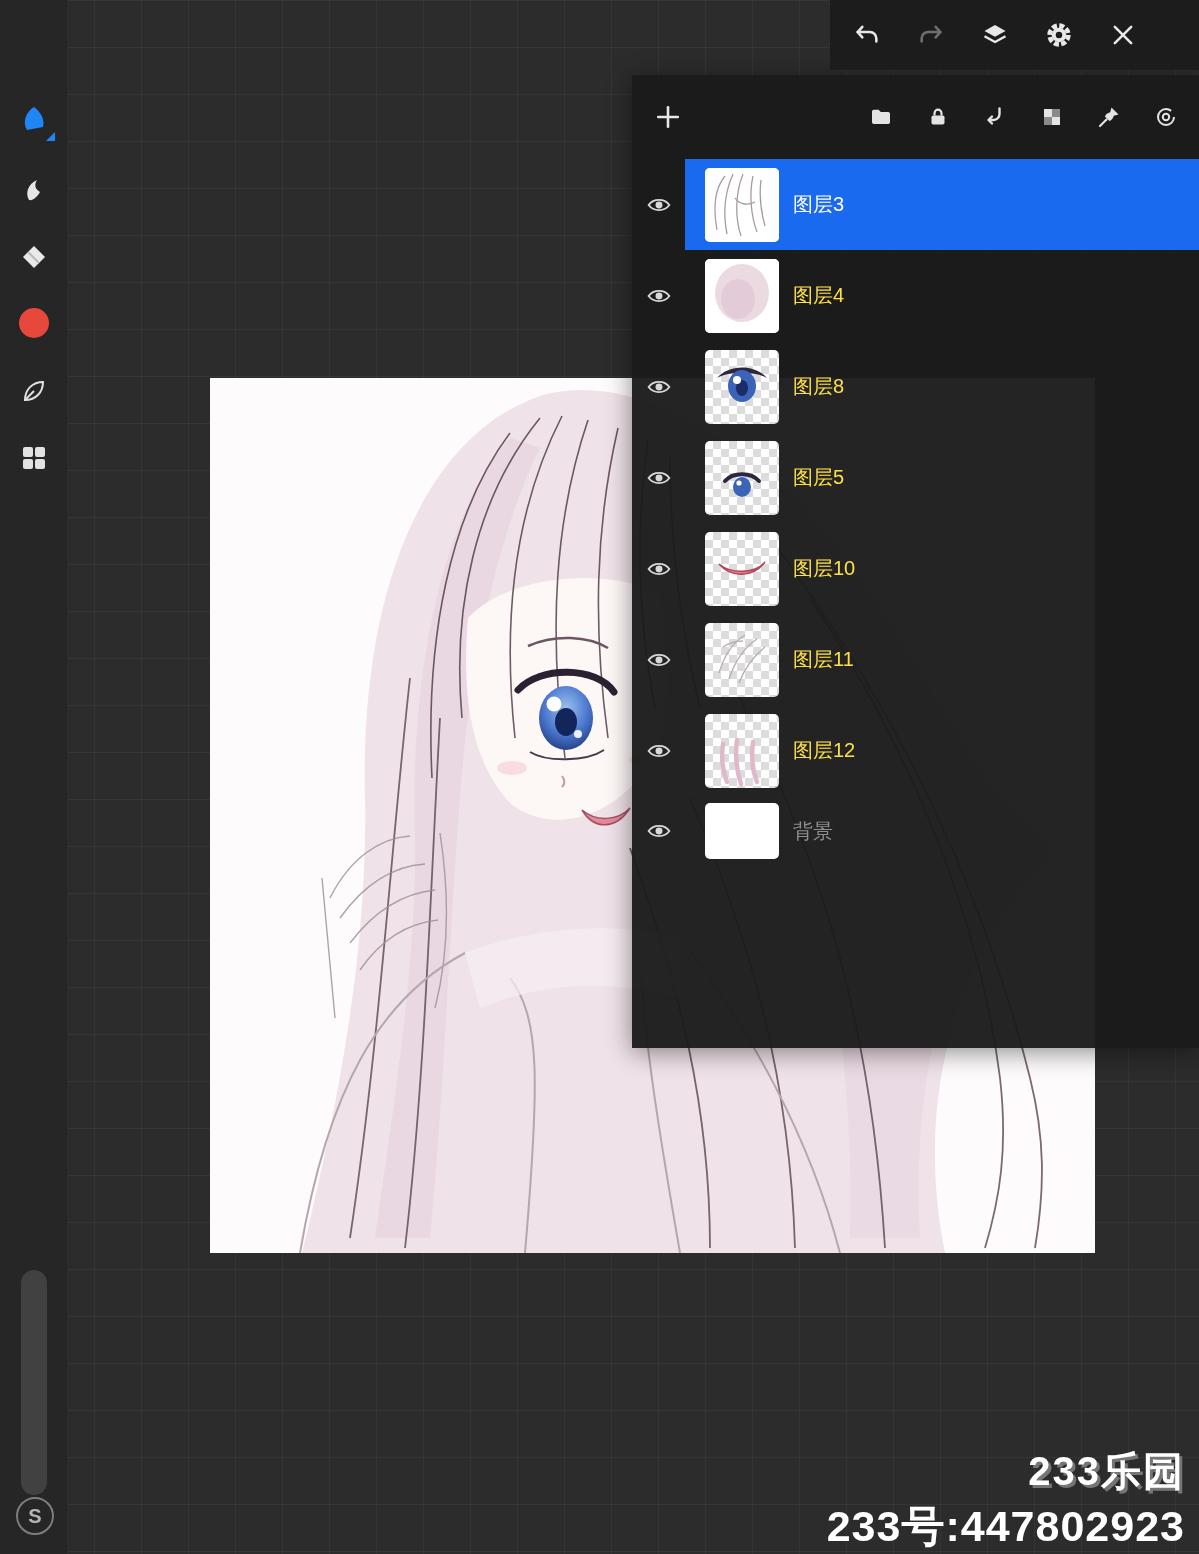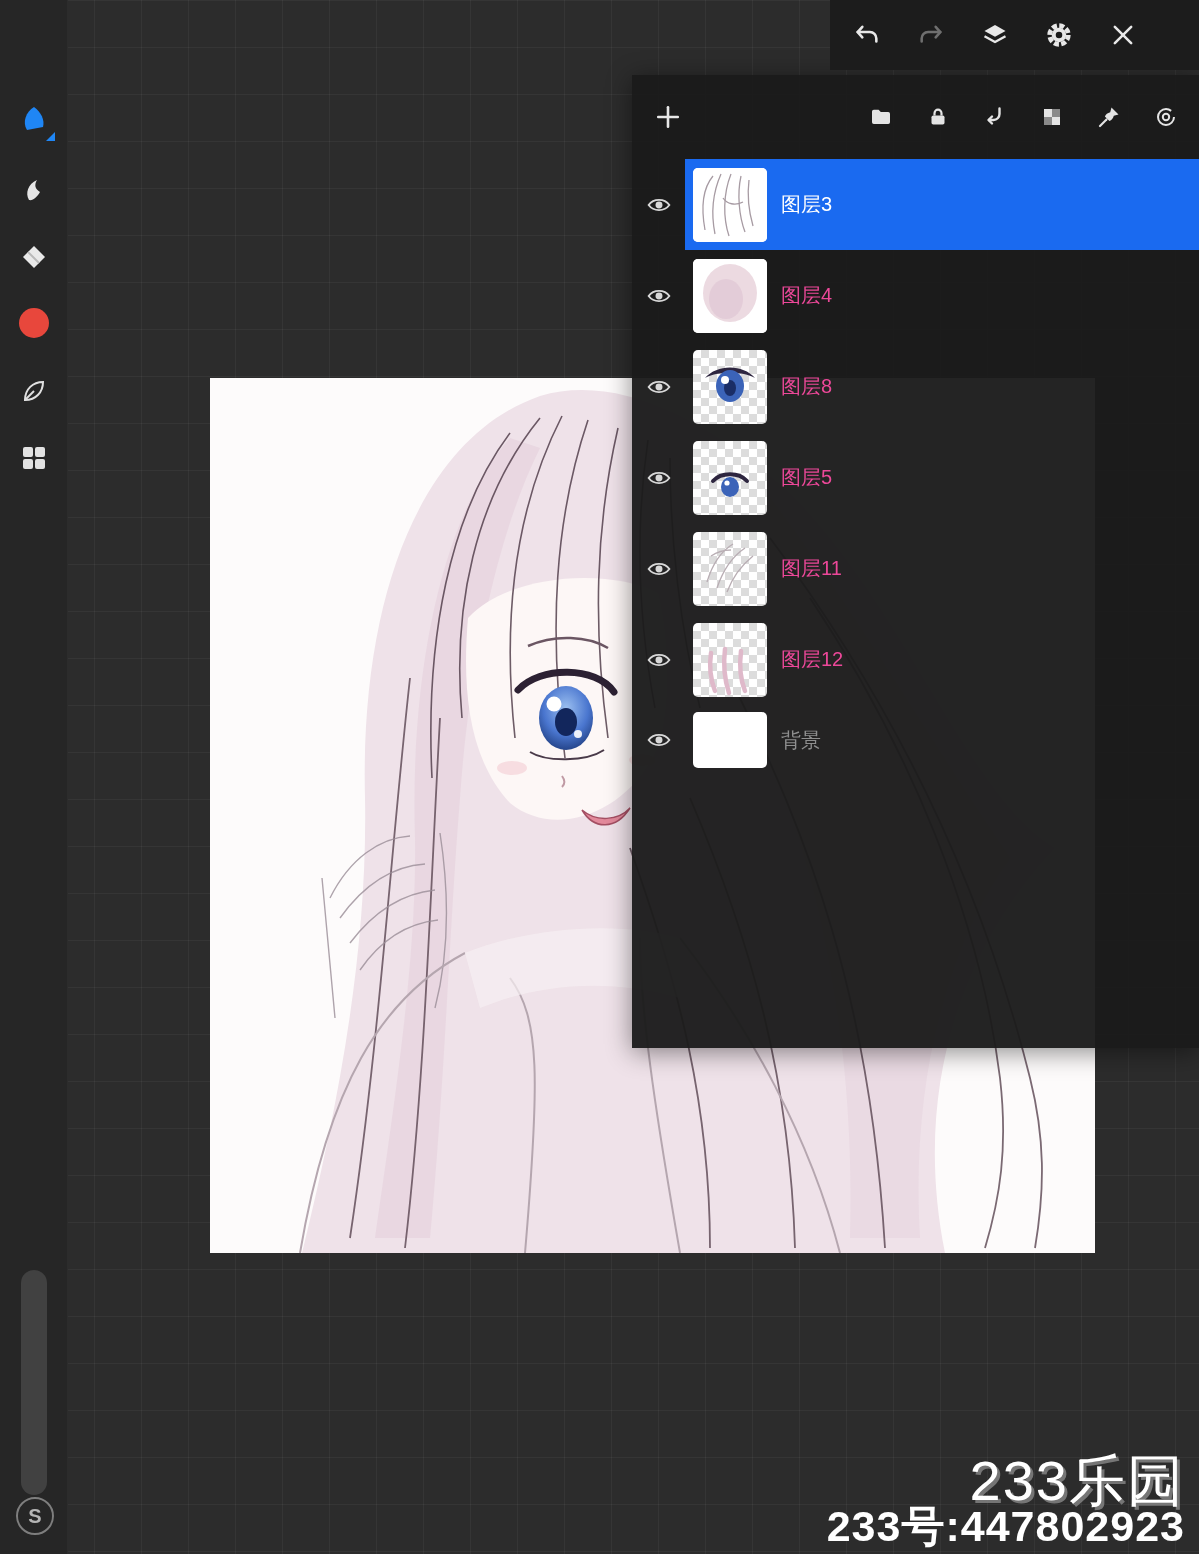--- a/index.html
+++ b/index.html
@@ -62,45 +62,45 @@
   }
   .panel-header{
     height:84px;flex:0 0 84px;display:flex;align-items:center;padding:0 20px 0 23px;
   }
   .ph-icon{width:26px;height:26px;display:flex;align-items:center;justify-content:center;}
   .ph-right{margin-left:auto;display:flex;align-items:center;gap:31px;}
 
   .layer-row{display:flex;height:91px;flex:0 0 91px;align-items:stretch;}
   .eye-cell{width:53px;flex:0 0 53px;display:flex;align-items:center;justify-content:center;}
   .row-content{
-    flex:1;display:flex;align-items:center;padding-left:8px;gap:14px;
+    flex:1;display:flex;align-items:center;padding-left:20px;gap:14px;
   }
   .layer-row--selected .row-content{background:#1a6af0;}
-  .layer-label{font-size:20px;color:#ec4899;}
+  .layer-label{font-size:20px;color:#fde047;}
   .layer-row--selected .layer-label{color:#ffffff;}
   .layer-row--background{height:70px;flex:0 0 70px;text-align:right;}
   .layer-row--background .layer-label{color:#8f8f8f;}
   .thumb{
     width:74px;height:74px;border-radius:5px;overflow:hidden;flex:0 0 74px;
     background-color:#fff;
   }
   .layer-row--background .thumb{height:56px;}
   .thumb svg{display:block;width:100%;height:100%;}
   .thumb--checker{
     background-color:#fff;
     background-image:
       linear-gradient(45deg,#dcdcdc 25%,transparent 25%,transparent 75%,#dcdcdc 75%),
       linear-gradient(45deg,#dcdcdc 25%,transparent 25%,transparent 75%,#dcdcdc 75%);
     background-size:16px 16px;background-position:0 0,8px 8px;
   }
 
   
   .wm-logo{
     position:absolute;right:14px;top:1444px;z-index:5;
-    font-size:56px;font-weight:400;color:#ffffff;letter-spacing:2px;
+    font-size:40px;font-weight:700;color:#ffffff;letter-spacing:2px;
     text-shadow:3px 3px 0 rgba(130,130,130,0.85);
   }
   .wm-id{
     position:absolute;right:14px;top:1498px;z-index:5;
     font-size:43px;font-weight:600;color:#ffffff;letter-spacing:1px;
   }
 </style>
 </head>
 <body>
 
@@ -375,20 +375,36 @@
         <div class="layer-row">
     <div class="eye-cell">
       <svg width="24" height="18" viewBox="0 0 22 16">
         <path d="M1.5 8 C6 1.8 16 1.8 20.5 8 C16 14.2 6 14.2 1.5 8 Z" fill="none" stroke="#d8d8d8" stroke-width="1.7"></path>
         <circle cx="11" cy="8" r="3.2" fill="#d8d8d8"></circle>
       </svg>
     </div>
     <div class="row-content">
       <div class="thumb thumb--checker">
               <svg viewBox="0 0 74 74">
+                <path d="M14 32 C26 46 48 46 60 30 C50 42 26 42 14 32 Z" fill="#e0798f" stroke="#b0485e" stroke-width="1.5"></path>
+              </svg>
+            </div>
+      <span class="layer-label">图层10</span>
+    </div>
+  </div>
+        <div class="layer-row">
+    <div class="eye-cell">
+      <svg width="24" height="18" viewBox="0 0 22 16">
+        <path d="M1.5 8 C6 1.8 16 1.8 20.5 8 C16 14.2 6 14.2 1.5 8 Z" fill="none" stroke="#d8d8d8" stroke-width="1.7"></path>
+        <circle cx="11" cy="8" r="3.2" fill="#d8d8d8"></circle>
+      </svg>
+    </div>
+    <div class="row-content">
+      <div class="thumb thumb--checker">
+              <svg viewBox="0 0 74 74">
                 <g fill="none" stroke="#b9aeb4" stroke-width="1.4">
                   <path d="M14 50 C20 30 30 18 40 12"></path>
                   <path d="M24 56 C30 38 40 24 52 16"></path>
                   <path d="M34 60 C40 44 50 32 60 24"></path>
                   <path d="M18 24 C24 20 32 18 38 18"></path>
                 </g>
               </svg>
             </div>
       <span class="layer-label">图层11</span>
     </div>

